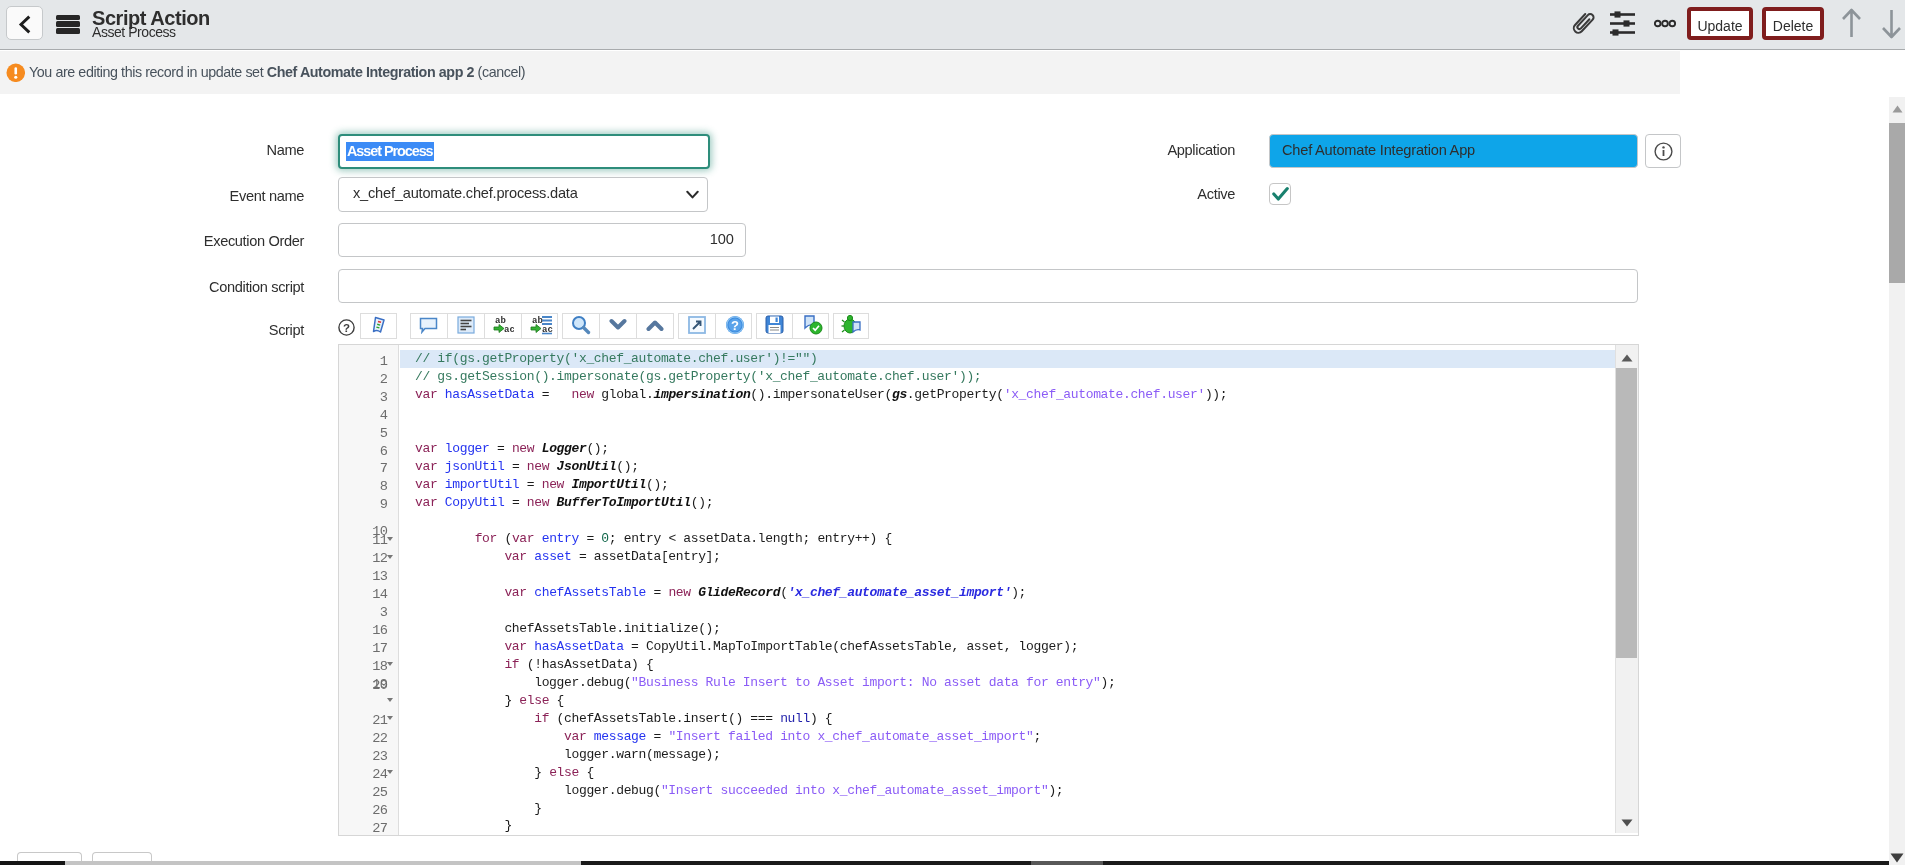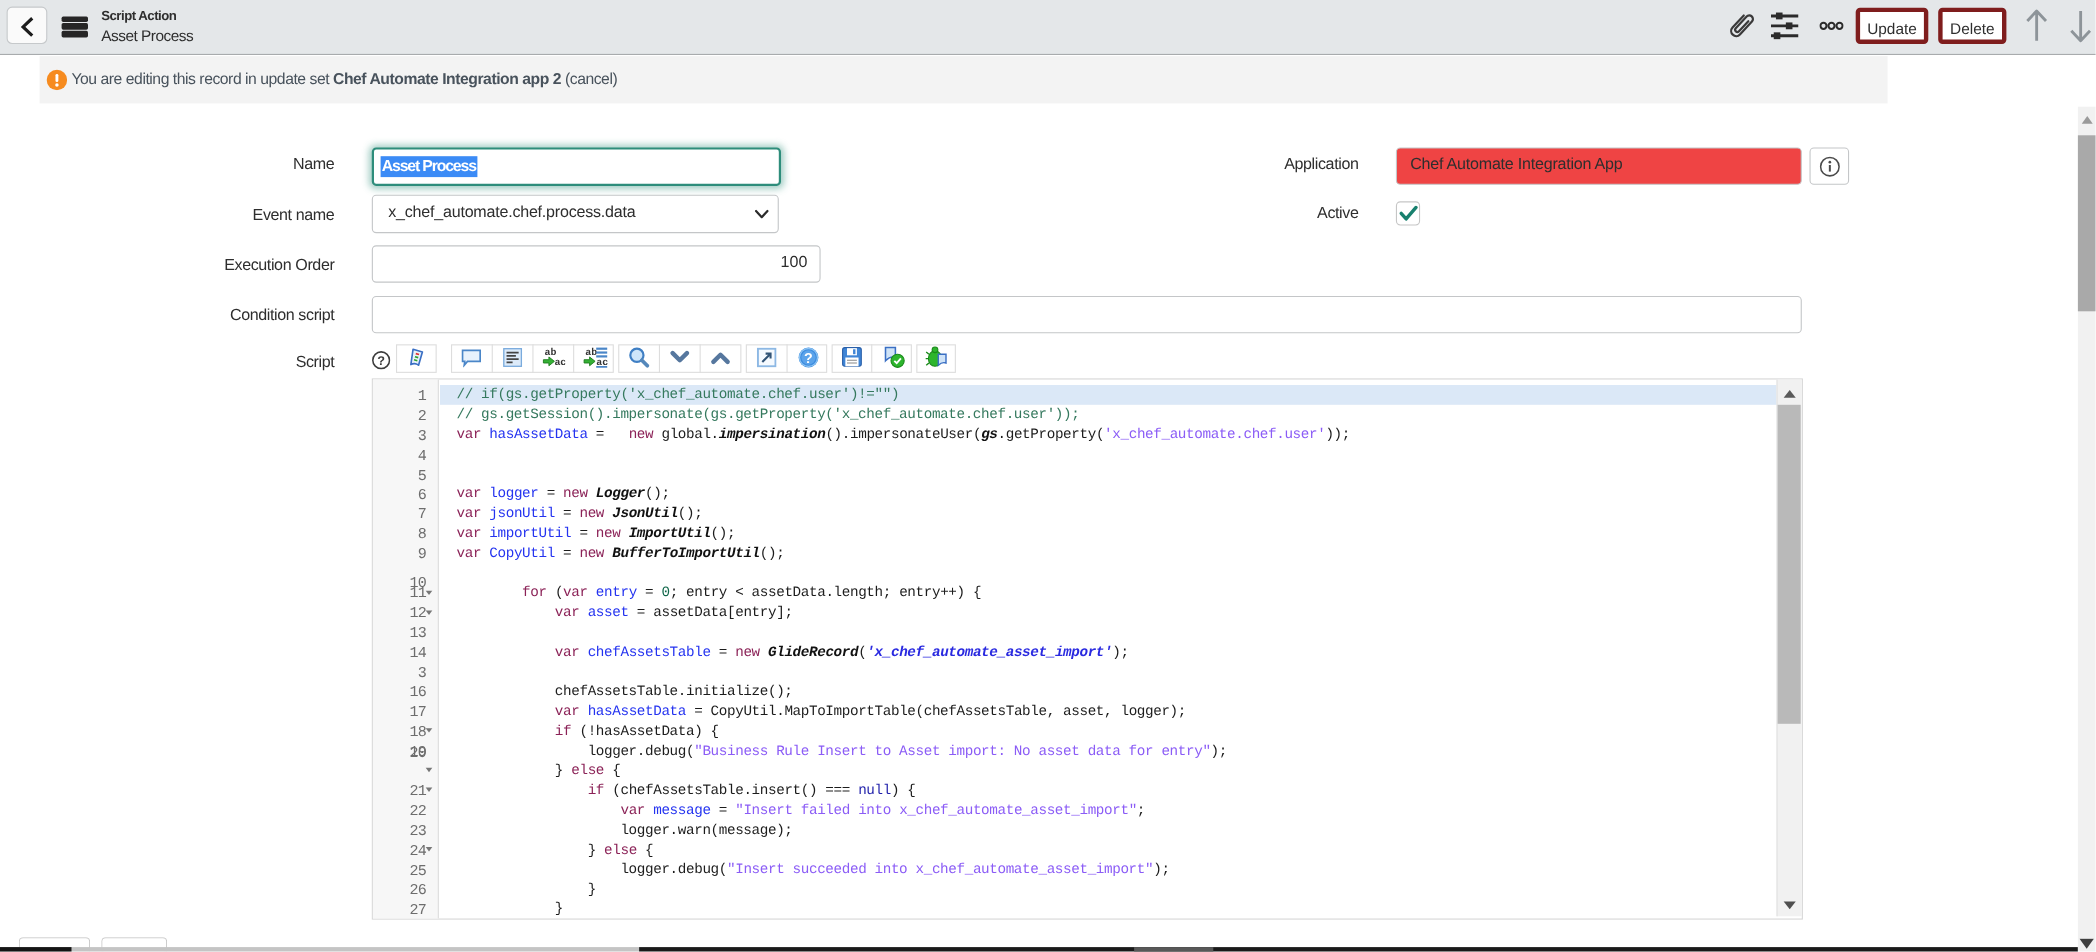--- a/index.html
+++ b/index.html
@@ -5,26 +5,26 @@
   * { margin:0; padding:0; box-sizing:border-box; }
   html,body { width:1905px; height:865px; overflow:hidden; background:#fff;
     font-family:"Liberation Sans", sans-serif; }
   .abs { position:absolute; }
   
   #hdr { position:absolute; left:0; top:0; width:1905px; height:50px;
     background:#e4e7e9; border-bottom:1px solid #a8abad; }
   #backbtn { position:absolute; left:6px; top:6px; width:37px; height:34px;
     background:#fafafa; border:1px solid #c6c9cb; border-radius:5px; }
   .hbar { position:absolute; left:56px; width:24px; height:5.4px; background:#262626; border-radius:1.5px; }
-  #t1 { position:absolute; left:92px; top:7px; font-size:12px; font-weight:bold; color:#2e2e2e; letter-spacing:-0.45px;}
+  #t1 { position:absolute; left:92px; top:7px; font-size:20px; font-weight:bold; color:#2e2e2e; letter-spacing:-0.45px;}
   #t2 { position:absolute; left:92px; top:24px; font-size:14px; color:#2e2e2e; letter-spacing:-0.45px;}
   .hbtn { position:absolute; top:7px; height:33px; background:#fff; border:4px solid #7f1d1d;
     border-radius:4px; font-size:14px; color:#2e2e2e; text-align:center; line-height:31px; }
   
-  #notif { position:absolute; left:0; top:51px; width:1680px; height:43px; background:#f3f3f3;margin-left:36px; }
+  #notif { position:absolute; left:0; top:51px; width:1680px; height:43px; background:#f3f3f3; }
   #notif .txt { position:absolute; left:29px; top:13px; font-size:14.3px; color:#48525c; letter-spacing:-0.42px;}
   
   .lbl { position:absolute; font-size:14.6px; color:#2e2e2e; text-align:right; width:200px; letter-spacing:-0.35px;}
   .inp { position:absolute; background:#fff; border:1px solid #c4c6c8; border-radius:4px; }
   
   .tbtn { position:absolute; top:313px; height:26px; background:#fff; border:1px solid #ddd; }
   
   #ed { position:absolute; left:338px; top:344px; width:1301px; height:492px;
     border:1px solid #d6d6d6; background:#fff; }
   #gutter { position:absolute; left:0; top:0; width:60px; height:490px;
@@ -126,21 +126,21 @@
       <path d="M1.3 1.8 L6.5 7.4 L11.7 1.8" fill="none" stroke="#2b2b2b" stroke-width="2" stroke-linecap="round" stroke-linejoin="round"></path>
     </svg>
   </div>
 
   <div class="inp" style="left:338px;top:223px;width:408px;height:34px;">
     <span style="position:absolute;right:11px;top:7px;font-size:14.6px;color:#2e2e2e;">100</span>
   </div>
 
   <div class="inp" style="left:338px;top:269px;width:1300px;height:34px;"></div>
 
-  <div class="inp" style="left:1269px;top:134px;width:369px;height:34px;background:#ef4444;">
+  <div class="inp" style="left:1269px;top:134px;width:369px;height:34px;background:#0ea5e9;">
     <span style="position:absolute;left:12px;top:7px;font-size:14.6px;color:#2e2e2e;letter-spacing:-0.2px;">Chef Automate Integration App</span>
   </div>
 
   <div class="inp" style="left:1645px;top:134px;width:36px;height:34px;border-radius:4px;">
     <svg style="position:absolute;left:8px;top:7px" width="19" height="19" viewBox="0 0 19 19">
       <circle cx="9.5" cy="9.5" r="8.4" fill="none" stroke="#4b4b4b" stroke-width="1.4"></circle>
       <rect x="8.6" y="8" width="1.8" height="6" fill="#4b4b4b"></rect>
       <circle cx="9.5" cy="5.4" r="1.2" fill="#4b4b4b"></circle>
     </svg>
   </div>

